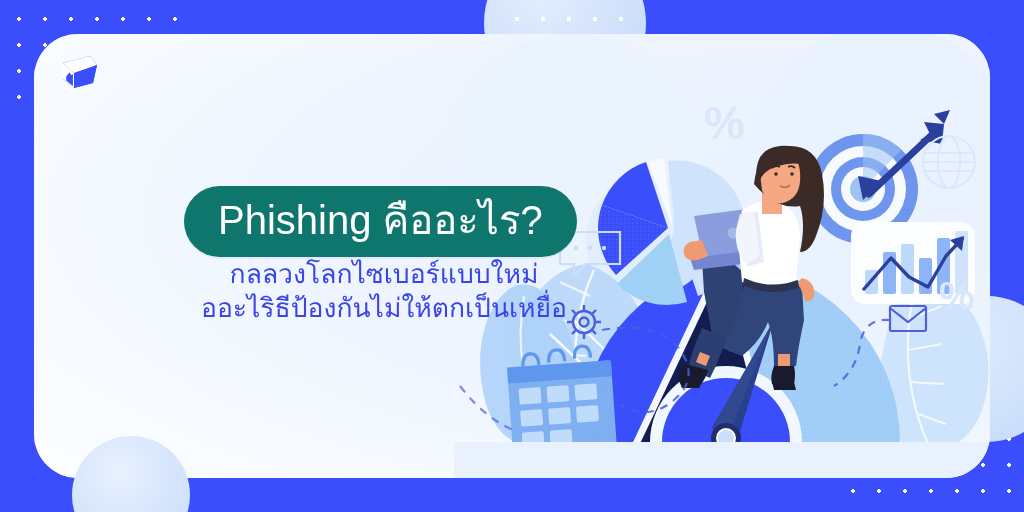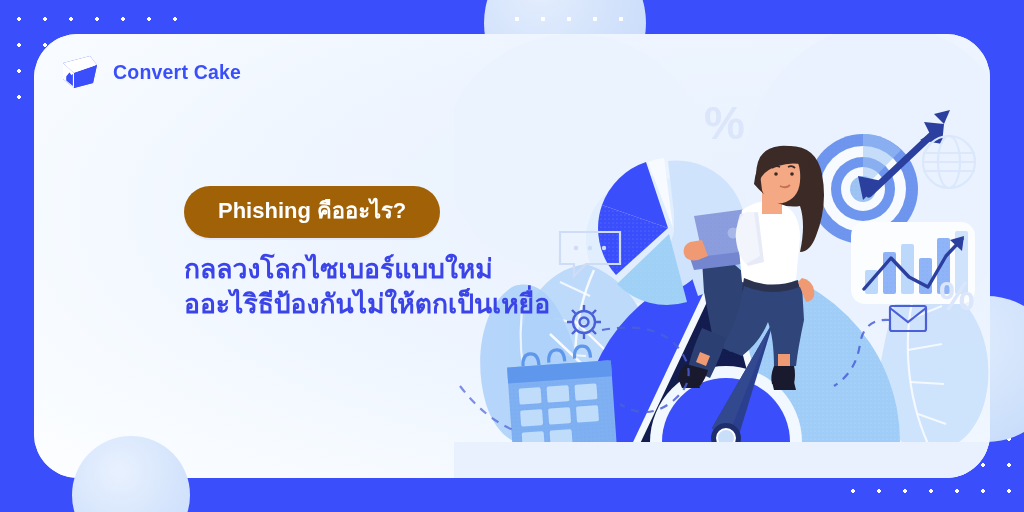--- a/index.html
+++ b/index.html
@@ -58,35 +58,36 @@
   .logo-mark { width:40px; height:36px; display:block; }
   .logo-text {
     font-size:19.5px; font-weight:bold; color:#3a4ffb; letter-spacing:.2px;
     white-space:nowrap;
   }
 
   
   .headline-wrap { position:absolute; left:150px; top:152px; width:420px; }
   .pill {
     display:inline-block;
-    background:#a16207;
+    background:#0f766e;
     border-radius:38px;
     padding:13px 34px 16px 34px;
     color:#ffffff;
-    font-size:22px; font-weight:bold;
+    font-size:40px; font-weight:normal;
     line-height:1.05;
     white-space:nowrap;
     box-shadow:0 2px 0 rgba(40,50,200,.06);
   }
   .sub {
-    margin-top:14px;
+    margin-top:0;
     color:#3b44e8;
-    font-weight:bold;
+    font-weight:normal;
     font-size:26.5px;
     line-height:1.30;
+    text-align:center;
     width:400px;
     white-space:nowrap;
   }
   .sub div { width:100%; }
 
   
   .illus { position:absolute; left:420px; top:0; width:536px; height:444px; }
   .illus svg { position:absolute; left:0; top:0; }
 
   
@@ -121,21 +122,20 @@
       <svg class="logo-mark" viewBox="0 0 40 36">
         <path d="M3 9 L30 2 L37 11 L33 29 L14 34 L3 25 Z" fill="#3a4ffb"></path>
         <path d="M3 9 L30 2 L37 11 L14 19 Z" fill="#ffffff"></path>
         <path d="M3 9 L14 19 L14 34 L3 25 Z" fill="#ffffff"></path>
         <path d="M3 9 L14 19 L30 2 Z" fill="#3a4ffb" opacity="0"></path>
         <path d="M14 19 L37 11 L33 29 L14 34 Z" fill="#3a4ffb"></path>
         <path d="M5 10.5 L29.2 4 L35 11.4 L14.3 18.4 Z" fill="#ffffff"></path>
         <path d="M4.6 11.2 L13 19.2 L13 32.4 L4.6 24.6 Z" fill="#ffffff"></path>
         <path d="M6.2 22.5 L9.4 18.6 L11.6 21.2 L12.9 19.8 L12.9 32 L6.2 26.5 Z" fill="#3a4ffb"></path>
       </svg>
-      <span class="logo-text">Convert Cake</span>
     </div>
 
     <div class="illus">
 
       <svg width="536" height="444" viewBox="0 0 536 444">
         <defs>
           <pattern id="dotp" width="4" height="4" patternUnits="userSpaceOnUse">
             <circle cx="1" cy="1" r="0.62" fill="#2a3bbd" opacity="0.30"></circle>
           </pattern>
           <pattern id="dotw" width="4" height="4" patternUnits="userSpaceOnUse">

